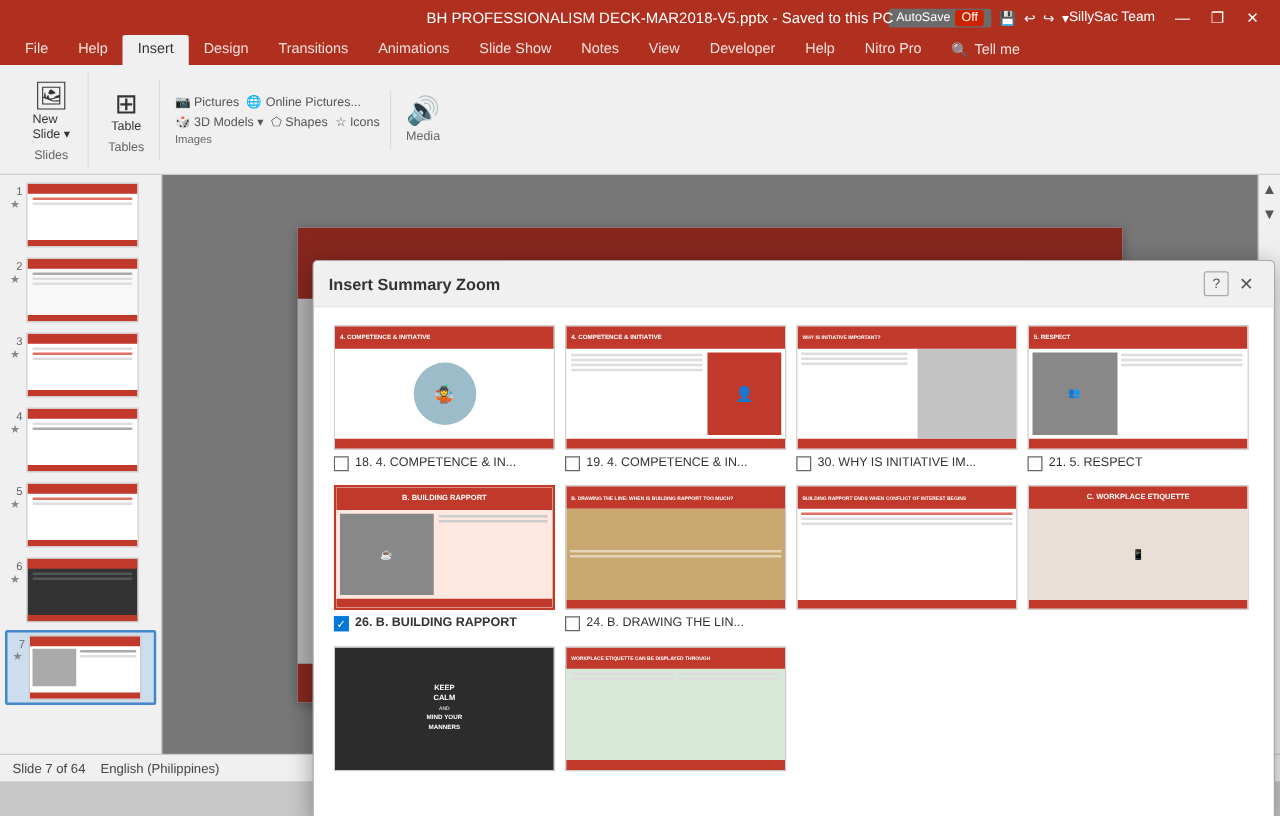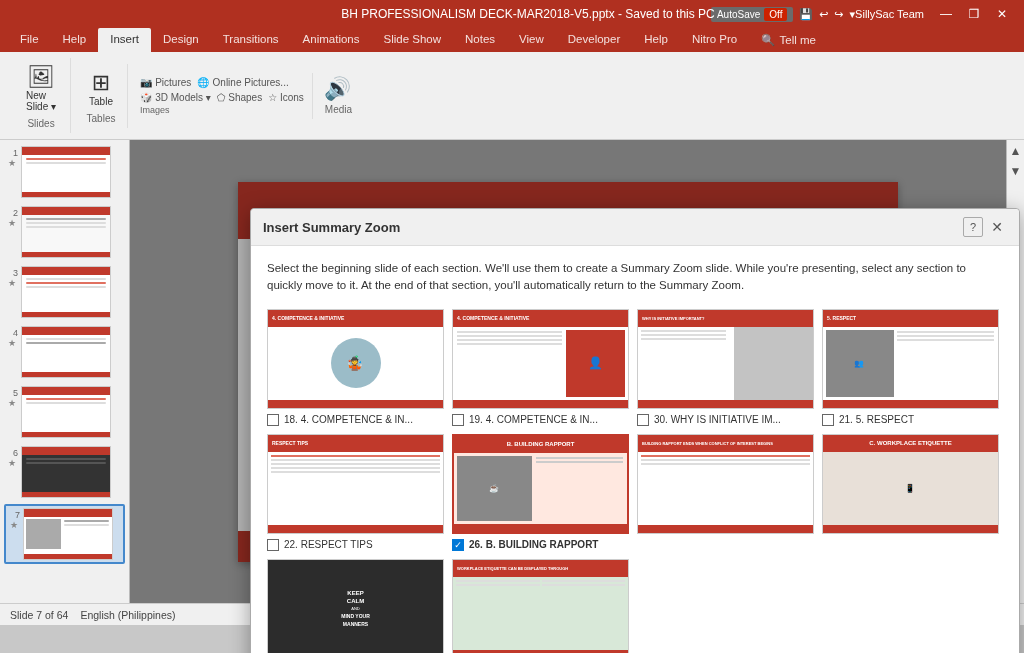--- a/index.html
+++ b/index.html
@@ -316,21 +316,20 @@
 
         <div class="dialog-title-bar">
           <span class="dialog-title">Insert Summary Zoom</span>
           <div class="dialog-title-actions">
             <div class="dialog-help-btn">?</div>
             <div class="dialog-close-btn">✕</div>
           </div>
         </div>
 
         <div class="dialog-body">
-          <p class="dialog-desc">Select the beginning slide of each section. We'll use them to create a Summary Zoom slide. While you're presenting, select any section to quickly move to it. At the end of that section, you'll automatically return to the Summary Zoom.</p>
 
           <div class="slide-grid">
 
 
             <div class="slide-grid-item">
               <div class="slide-grid-thumb">
                 <div class="mini-slide" style="height:100%;">
                   <div style="background:#c0392b;height:18%;display:flex;align-items:center;padding:2px 4px;">
                     <span style="font-size:5px;color:white;font-weight:bold;">4. COMPETENCE &amp; INITIATIVE</span>
                   </div>
@@ -409,41 +408,20 @@
                   </div>
                   <div style="background:#c0392b;height:8%;"></div>
                 </div>
               </div>
               <div class="slide-grid-label">
                 <div class="slide-grid-checkbox"></div>
                 <span class="slide-grid-text">21. 5. RESPECT</span>
               </div>
             </div>
 
-            <div class="slide-grid-item">
-              <div class="slide-grid-thumb">
-                <div class="mini-slide" style="height:100%;">
-                  <div style="background:#c0392b;height:18%;display:flex;align-items:center;padding:2px 4px;">
-                    <span style="font-size:5px;color:white;font-weight:bold;">RESPECT TIPS</span>
-                  </div>
-                  <div style="flex:1;padding:3px;display:flex;flex-direction:column;gap:2px;">
-                    <div style="height:2px;background:#e07060;"></div>
-                    <div style="height:2px;background:#ddd;"></div>
-                    <div style="height:2px;background:#ddd;"></div>
-                    <div style="height:2px;background:#ddd;"></div>
-                    <div style="height:2px;background:#ddd;"></div>
-                  </div>
-                  <div style="background:#c0392b;height:8%;"></div>
-                </div>
-              </div>
-              <div class="slide-grid-label">
-                <div class="slide-grid-checkbox"></div>
-                <span class="slide-grid-text">22. RESPECT TIPS</span>
-              </div>
-            </div>
 
             <div class="slide-grid-item">
               <div class="slide-grid-thumb selected" style="border:2px solid #c0392b;">
                 <div class="mini-slide" style="height:100%;background:#ffe8e0;">
                   <div style="background:#c0392b;height:18%;display:flex;align-items:center;padding:2px 4px;justify-content:center;">
                     <span style="font-size:6px;color:white;font-weight:bold;text-align:center;">B. BUILDING RAPPORT</span>
                   </div>
                   <div style="flex:1;display:flex;gap:3px;padding:3px;">
                     <div style="width:45%;background:#888;display:flex;align-items:center;justify-content:center;font-size:8px;">☕</div>
                     <div style="flex:1;display:flex;flex-direction:column;gap:2px;padding:1px;">
@@ -453,20 +431,40 @@
                   </div>
                   <div style="background:#c0392b;height:8%;"></div>
                 </div>
               </div>
               <div class="slide-grid-label">
                 <div class="slide-grid-checkbox checked">✓</div>
                 <span class="slide-grid-text" style="font-weight:bold;">26. B. BUILDING RAPPORT</span>
               </div>
             </div>
 
+            <div class="slide-grid-item">
+              <div class="slide-grid-thumb">
+                <div class="mini-slide" style="height:100%;">
+                  <div style="background:#c0392b;height:18%;display:flex;align-items:center;padding:2px 4px;">
+                    <span style="font-size:4px;color:white;font-weight:bold;">B. DRAWING THE LINE: WHEN IS BUILDING RAPPORT TOO MUCH?</span>
+                  </div>
+                  <div style="flex:1;background:#c8a870;display:flex;align-items:center;justify-content:center;padding:3px;">
+                    <div style="display:flex;flex-direction:column;gap:2px;width:100%;">
+                      <div style="height:2px;background:rgba(255,255,255,0.5);"></div>
+                      <div style="height:2px;background:rgba(255,255,255,0.5);"></div>
+                    </div>
+                  </div>
+                  <div style="background:#c0392b;height:8%;"></div>
+                </div>
+              </div>
+              <div class="slide-grid-label">
+                <div class="slide-grid-checkbox"></div>
+                <span class="slide-grid-text">24. B. DRAWING THE LIN...</span>
+              </div>
+            </div>
 
             <div class="slide-grid-item">
               <div class="slide-grid-thumb">
                 <div class="mini-slide" style="height:100%;">
                   <div style="background:#c0392b;height:18%;display:flex;align-items:center;padding:2px 4px;">
                     <span style="font-size:4px;color:white;font-weight:bold;">BUILDING RAPPORT ENDS WHEN CONFLICT OF INTEREST BEGINS</span>
                   </div>
                   <div style="flex:1;padding:3px;display:flex;flex-direction:column;gap:2px;">
                     <div style="height:2px;background:#e07060;"></div>
                     <div style="height:2px;background:#ddd;"></div>

